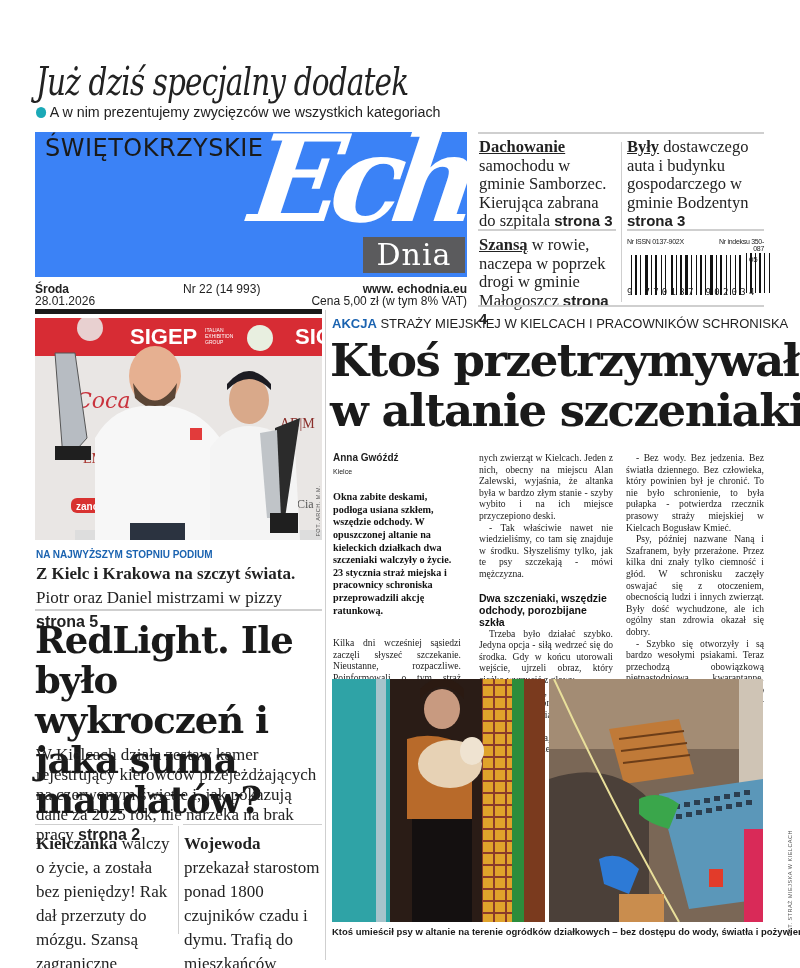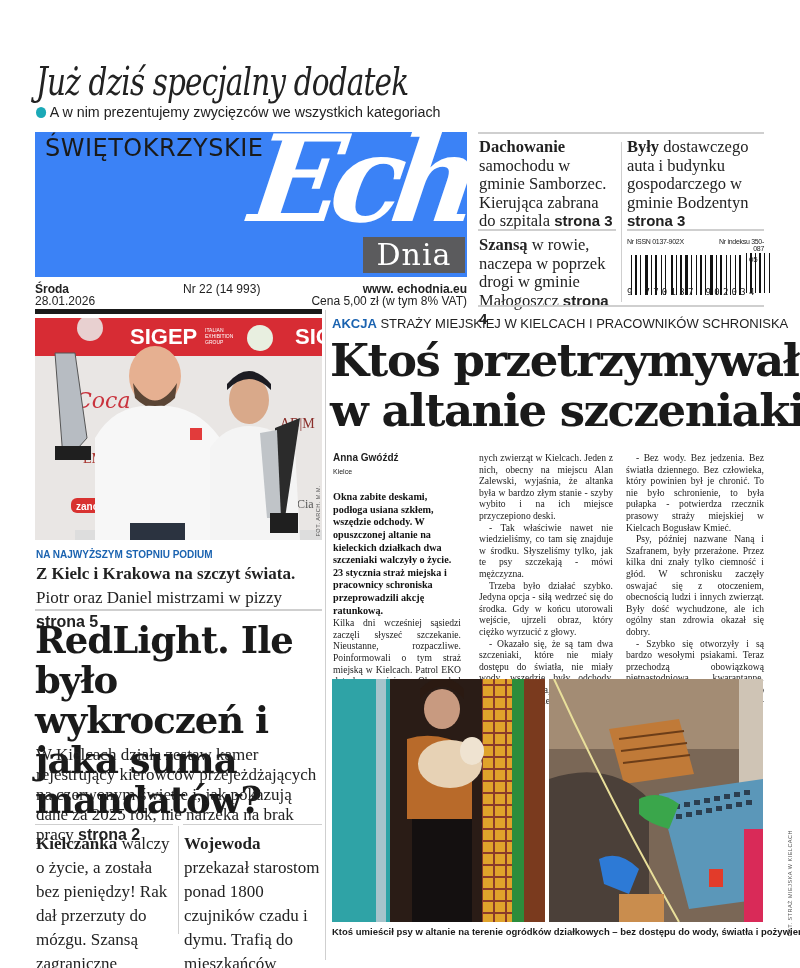--- a/index.html
+++ b/index.html
@@ -23,21 +23,21 @@
 
   .mast-info { top: 283px; font-family: "Liberation Sans", sans-serif; font-size: 12px; color: #222; line-height: 12px; }
   .mast-info b { font-weight: 700; }
 
   .black-rule { left: 35px; top: 309px; width: 287px; height: 5px; background: #1a1a1a; }
 
   
   .gray-rule { background: #cfcfcf; height: 2px; }
   .vrule { background: #cfcfcf; width: 1px; }
   .teaser { font-family: "Liberation Serif", serif; font-size: 16.5px; line-height: 18.5px; color: #222; }
-  .teaser .lead { font-weight: 700; }
+  .teaser .lead { font-weight: 700; text-decoration: underline; }
   .teaser .page { font-family: "Liberation Sans", sans-serif; font-weight: 700; font-size: 15px; }
 
   .barcode-label { font-family: "Liberation Sans", sans-serif; font-size: 7px; color: #222; letter-spacing: -0.3px; }
   .barcode { display: flex; align-items: flex-end; height: 46px; }
   .barcode span { display: inline-block; background: #111; height: 40px; margin-right: 1px; }
   .barcode-digits { font-family: "DejaVu Sans Mono", monospace; font-size: 9px; letter-spacing: 3.3px; color: #222; }
 
   
   .photo { overflow: hidden; }
   .credit { font-family: "Liberation Sans", sans-serif; font-size: 5.5px; color: #555; writing-mode: vertical-rl; transform: rotate(180deg); white-space: nowrap; letter-spacing: 0.5px; }
@@ -54,21 +54,21 @@
   
   .akcja { font-family: "Liberation Sans", sans-serif; font-size: 13px; color: #222; white-space: nowrap; }
   .akcja b { color: #1b63b0; font-weight: 900; }
   .main-title { font-family: "DejaVu Serif", serif; font-weight: 700; font-size: 45px; line-height: 50px; color: #1a1a1a; letter-spacing: -1.5px; white-space: nowrap; }
 
   .col { font-family: "Liberation Serif", serif; font-size: 9.6px; line-height: 11.6px; color: #222; text-align: justify; hyphens: manual; }
   .col p { text-indent: 0; }
   .col p.ind { text-indent: 10px; }
   .byline { font-family: "Liberation Sans", sans-serif; font-size: 10px; font-weight: 700; color: #222; }
   .byline-place { font-family: "Liberation Sans", sans-serif; font-size: 7px; color: #222; margin-top: 2px; }
-  .lead-para { font-family: "Liberation Serif", serif; font-weight: 700; font-size: 10.2px; line-height: 12.6px; color: #111; margin-top: 14px; margin-bottom: 0; text-align: left; }
+  .lead-para { font-family: "Liberation Serif", serif; font-weight: 700; font-size: 10.2px; line-height: 12.6px; color: #111; margin-top: 14px; margin-bottom: 20px; text-align: left; }
   .subhead { font-family: "Liberation Sans", sans-serif; font-weight: 700; font-size: 10.5px; line-height: 12px; color: #111; margin-top: 12px; text-align: left; }
 
   .caption { font-family: "Liberation Sans", sans-serif; font-weight: 700; font-size: 9.5px; color: #1a1a1a; white-space: nowrap; }
 </style>
 </head>
 <body>
 
 <div class="abs promo-title">
   <span class="promo-italic">Już dziś specjalny dodatek</span>
 </div>
@@ -256,20 +256,21 @@
   <div class="byline">Anna Gwóźdź</div>
   <div class="byline-place">Kielce</div>
   <div class="lead-para">Okna zabite deskami, podłoga usiana szkłem, wszędzie odchody. W opuszczonej altanie na kieleckich działkach dwa szczeniaki walczyły o życie. 23 stycznia straż miejska i pracownicy schroniska przeprowadzili akcję ratunkową.</div>
   <p>Kilka dni wcześniej sąsiedzi zaczęli słyszeć szczekanie. Nieustanne, rozpaczliwe. Poinformowali o tym straż miejską w Kielcach. Patrol EKO dotarł na miejsce. Obraz był niepokojący: opuszczona działka, zniszczona altana, ślady, że ktoś tam niedawno przebywał. I ujadanie dobiegające z wnętrza budynku.</p>
   <p class="ind">Strażnicy wezwali na pomoc pracowników schroniska dla bezdom-</p>
 </div>
 
 <div class="abs col" style="left:479px; top:452px; width:134px;">
   <p>nych zwierząt w Kielcach. Jeden z nich, obecny na miejscu Alan Zalewski, wyjaśnia, że altanka była w bardzo złym stanie - szyby wybito i na ich miejsce przyczepiono deski.</p>
   <p class="ind">- Tak właściwie nawet nie wiedzieliśmy, co tam się znajduje w środku. Słyszeliśmy tylko, jak te psy szczekają - mówi mężczyzna.</p>
+  <div class="subhead">Dwa szczeniaki, wszędzie odchody, porozbijane szkła</div>
   <p class="ind">Trzeba było działać szybko. Jedyna opcja - siłą wedrzeć się do środka. Gdy w końcu utorowali wejście, ujrzeli obraz, który ciężko wyrzucić z głowy.</p>
   <p class="ind">- Okazało się, że są tam dwa szczeniaki, które nie miały dostępu do światła, nie miały wody, wszędzie były odchody, porozbijane szkła, butelki, metale - dodaje Alan Zalewski.</p>
 </div>
 
 <div class="abs col" style="left:626px; top:452px; width:138px;">
   <p class="ind">- Bez wody. Bez jedzenia. Bez światła dziennego. Bez człowieka, który powinien był je chronić. To nie było schronienie, to była pułapka - potwierdza rzecznik prasowy straży miejskiej w Kielcach Bogusław Kmieć.</p>
   <p class="ind">Psy, później nazwane Naną i Szafranem, były przerażone. Przez kilka dni znały tylko ciemność i głód. W schronisku zaczęły oswajać się z otoczeniem, obecnością ludzi i innych zwierząt. Były dość wychudzone, ale ich ogólny stan zdrowia okazał się dobry.</p>
   <p class="ind">- Szybko się otworzyły i są bardzo wesołymi psiakami. Teraz przechodzą obowiązkową piętnastodniową kwarantannę. Potem będą mogły trafić do adopcji, do prawdziwego domu - dodaje na koniec Alan Zaleski.</p>
 </div>
 

